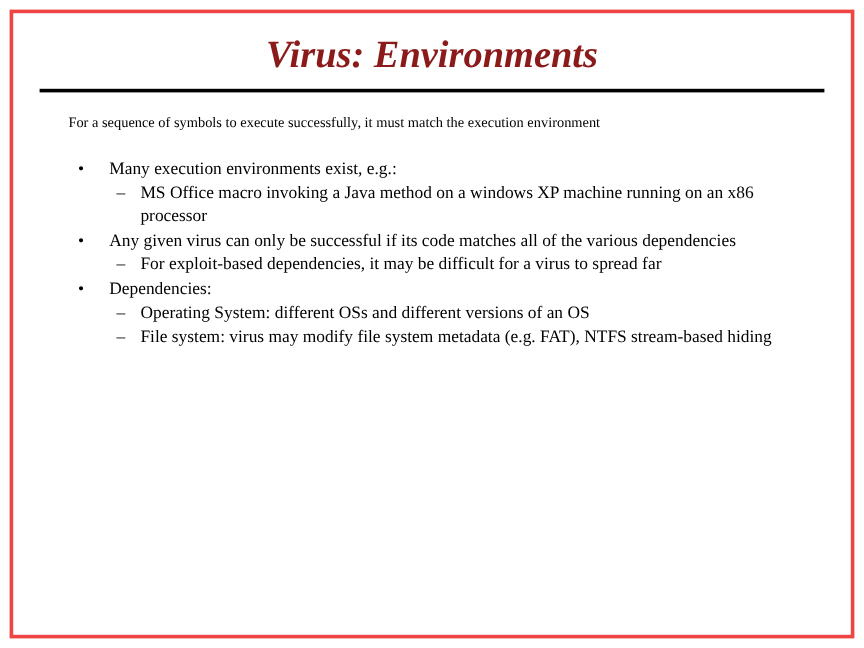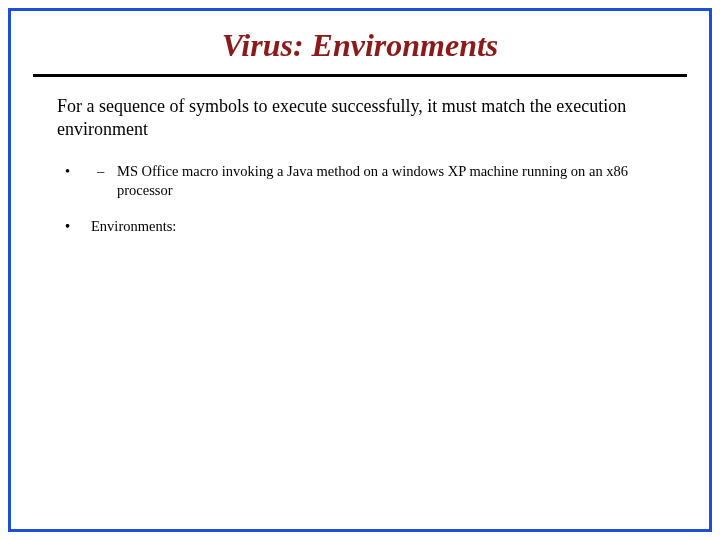--- a/index.html
+++ b/index.html
@@ -6,41 +6,41 @@
   body {
     width: 720px;
     height: 540px;
     background: #fff;
     font-family: "Times New Roman", Times, serif;
     position: relative;
   }
   .outer-border {
     position: absolute;
     top: 8px; left: 8px; right: 8px; bottom: 8px;
-    border: 3px solid #1d4ed8;
+    border: 3px solid #ef4444;
     padding: 10px 0 17px 0;
   }
   .title {
     text-align: center;
     font-size: 32px;
     font-style: italic;
     font-weight: bold;
     color: #8B1A1A;
     padding: 6px 0 10px 0;
   }
   .title-underline {
     border-bottom: 3px solid #000;
     margin: 0 22px 18px 22px;
   }
   .content {
     padding: 0 46px 0 46px;
     color: #000;
   }
   .intro {
-    font-size: 18px;
+    font-size: 12px;
     line-height: 1.25;
     margin-bottom: 22px;
     padding-left: 0;
     text-indent: 0;
   }
   ul.bullets {
     list-style: none;
     font-size: 14.5px;
     line-height: 1.3;
   }
@@ -50,21 +50,21 @@
     margin-bottom: 2px;
   }
   ul.bullets > li::before {
     content: "•";
     position: absolute;
     left: 8px;
     top: 0;
   }
   ul.dashes {
     list-style: none;
-    margin-top: 17px;
+    margin-top: 1px;
   }
   ul.dashes > li {
     position: relative;
     padding-left: 26px;
     margin-bottom: 1px;
   }
   ul.dashes > li::before {
     content: "–";
     position: absolute;
     left: 6px;
@@ -74,28 +74,33 @@
 </head>
 <body>
 
 <div class="outer-border">
   <div class="title">Virus: Environments</div>
   <div class="title-underline"></div>
   <div class="content">
     <div class="intro">For a sequence of symbols to execute successfully, it must match the execution environment</div>
     <ul class="bullets">
       <li>
+        <span>Many execution environments exist, e.g.:</span>
         <ul class="dashes">
           <li>MS Office macro invoking a Java method on a windows XP machine running on an x86 processor</li>
         </ul>
       </li>
       <li>
+        <span>Any given virus can only be successful if its code matches all of the various dependencies</span>
         <ul class="dashes">
+          <li>For exploit-based dependencies, it may be difficult for a virus to spread far</li>
         </ul>
       </li>
       <li>
-        <span>Environments:</span>
+        <span>Dependencies:</span>
         <ul class="dashes">
+          <li>Operating System: different OSs and different versions of an OS</li>
+          <li>File system: virus may modify file system metadata (e.g. FAT), NTFS stream-based hiding</li>
         </ul>
       </li>
     </ul>
   </div>
 </div>
 
 </body></html>

